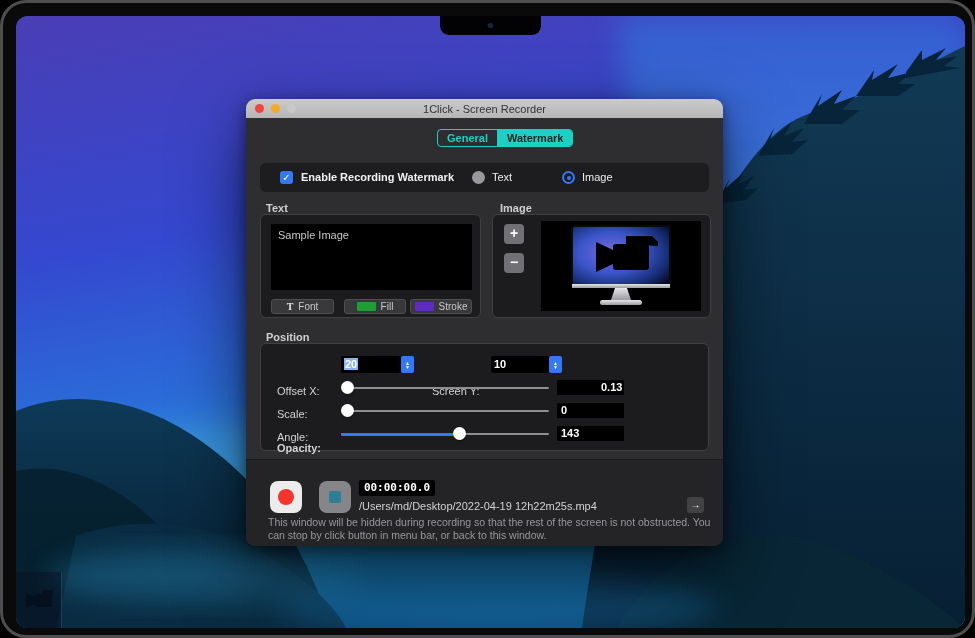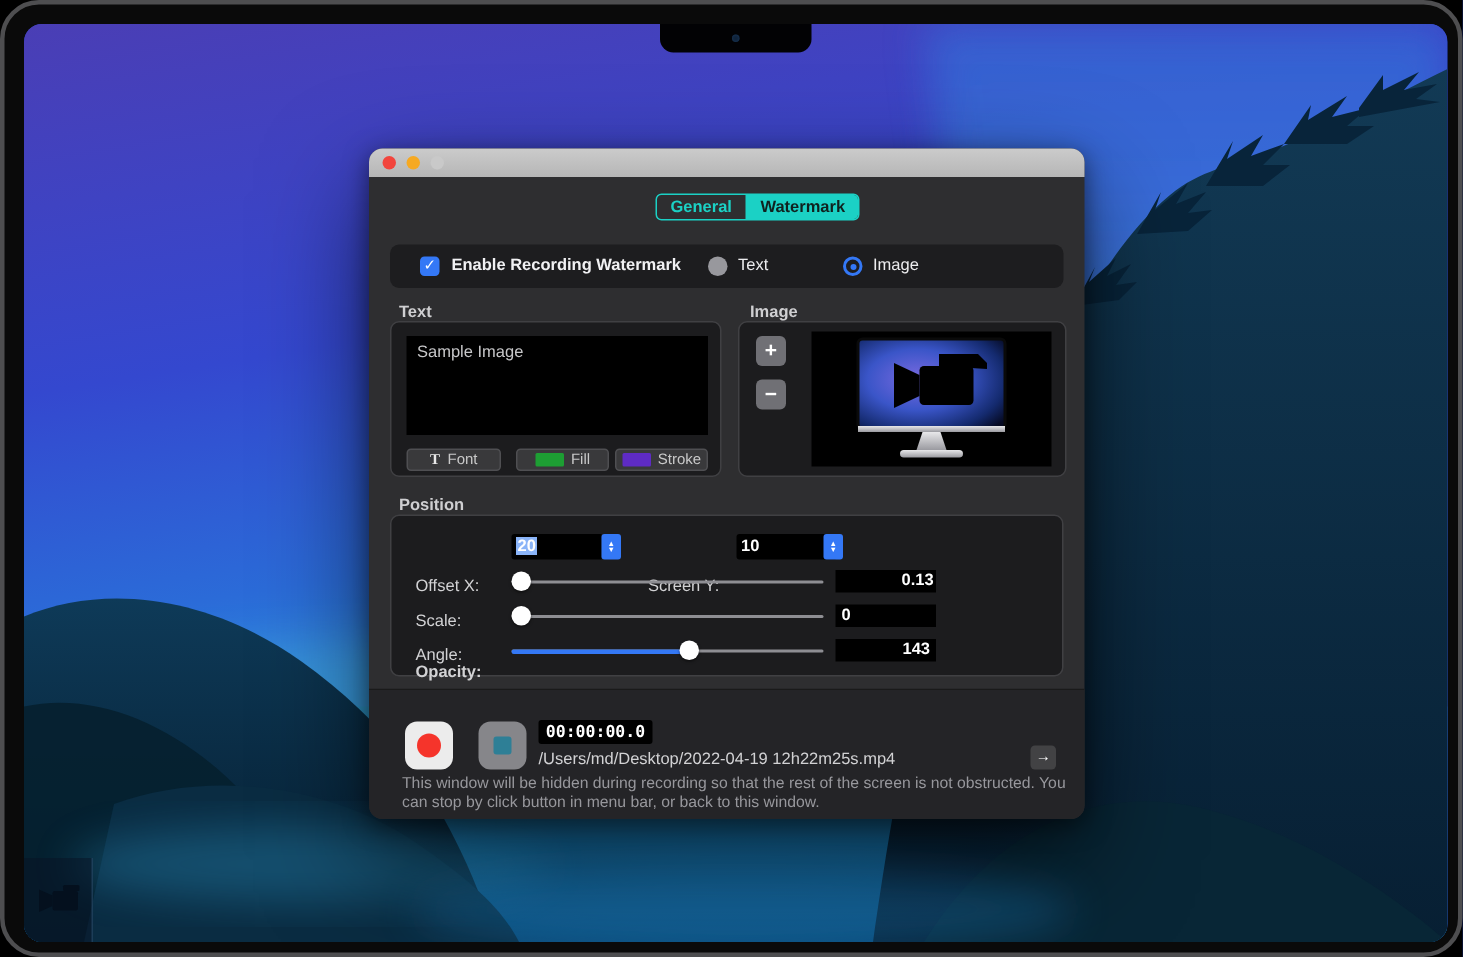--- a/index.html
+++ b/index.html
@@ -138,20 +138,21 @@
     </div>
 
     <div class="window">
 
       <div class="titlebar">
         <div class="lights">
           <div class="light red"></div>
           <div class="light yellow"></div>
           <div class="light gray"></div>
         </div>
+        <div class="title">1Click - Screen Recorder</div>
       </div>
 
       <div class="seg">
         <div class="tab inactive">General</div>
         <div class="tab active">Watermark</div>
       </div>
 
       <div class="enable-row">
         <div class="checkbox"><span>✓</span></div>
         <div class="enable-label">Enable Recording Watermark</div>
@@ -236,21 +237,21 @@
         <div class="slider-track" style="left:80px; top:66px;">
           <div class="thumb" style="left:0px;"></div>
         </div>
         <div class="val-field" style="left:296px; top:59px;">0</div>
 
         <div class="pos-label" style="left:16px; top:72px;font-weight:bold;">Opacity:</div>
         <div class="slider-track" style="left:80px; top:89px;">
           <div class="slider-fill" style="width:118px;"></div>
           <div class="thumb" style="left:112px;"></div>
         </div>
-        <div class="val-field" style="left:296px; top:82px;text-align:right;">143</div>
+        <div class="val-field" style="left:296px; top:82px;">143</div>
       </div>
 
       <div class="footer">
         <div class="rec-btn">
             <div class="rec-dot"></div>
           </div>
         <div class="stop-btn">
             <div class="stop-sq"></div>
           </div>
         <div class="timer">00:00:00.0</div>

